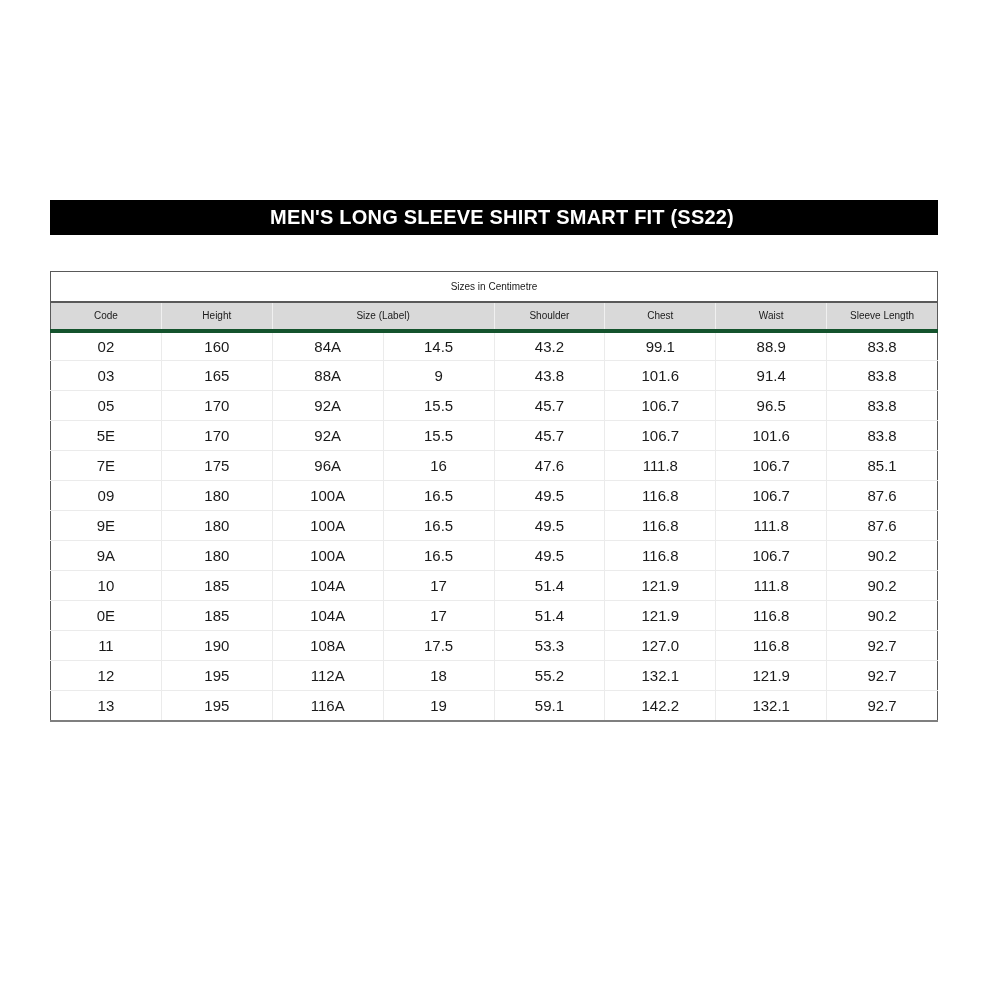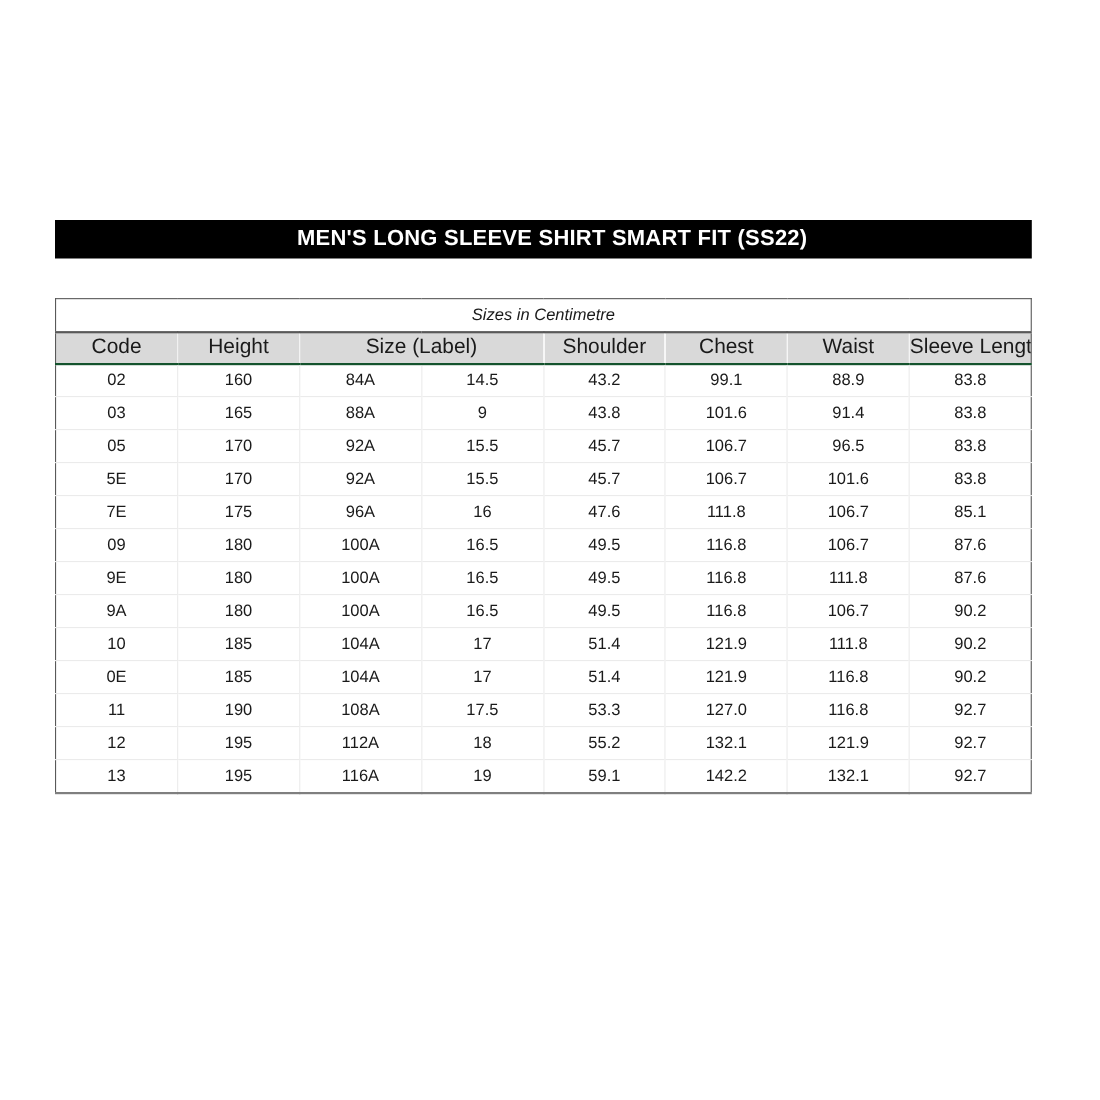--- a/index.html
+++ b/index.html
@@ -56,29 +56,28 @@
     text-align: center;
     vertical-align: middle;
     font-weight: normal;
     overflow: hidden;
     white-space: nowrap;
   }
   tr.caption-row td {
     height: 30px;
     background: #ffffff;
     border-bottom: 2px solid #595959;
-    font-size: 15px;
-    font-style: italic;
+    font-size: 10px;
   }
   tr.header-row th {
     height: 29px;
     background: #d9d9d9;
-    border-bottom: 2px solid #14532d;
+    border-bottom: 4px solid #14532d;
     border-left: 1px solid #f0f0f0;
-    font-size: 19px;
+    font-size: 10px;
   }
   tr.header-row th:first-child { border-left: none; }
   tbody tr td {
     height: 30px;
     border-top: 1px solid #ebebeb;
     border-left: 1px solid #ebebeb;
     background: #ffffff;
   }
   tbody tr td:first-child { border-left: none; }
   tbody tr:first-child td { border-top: none; margin-top: 16px; }

